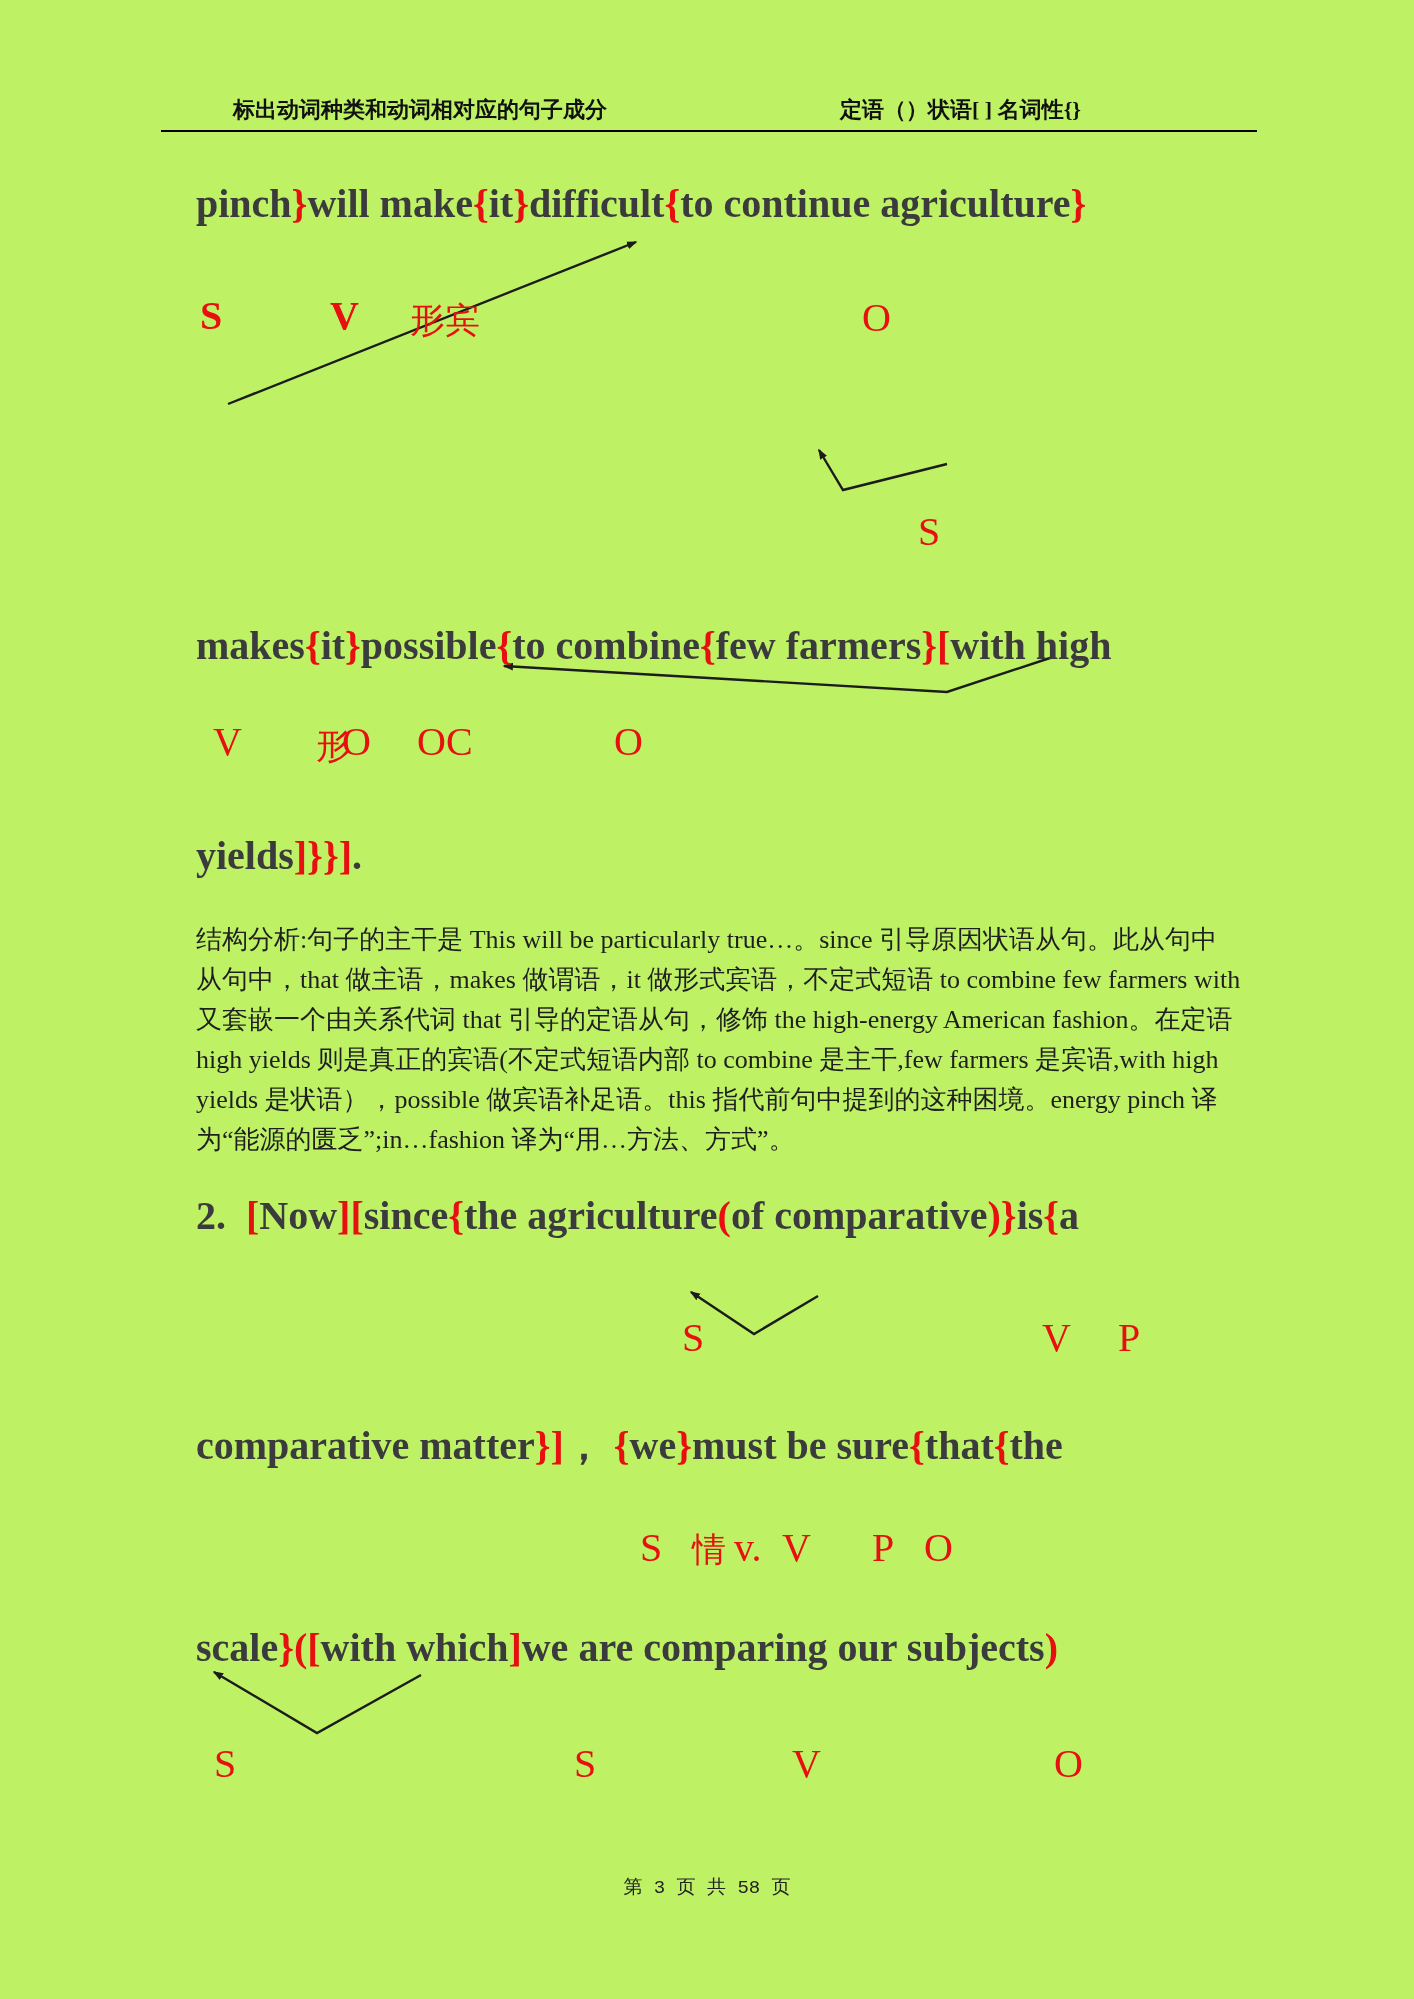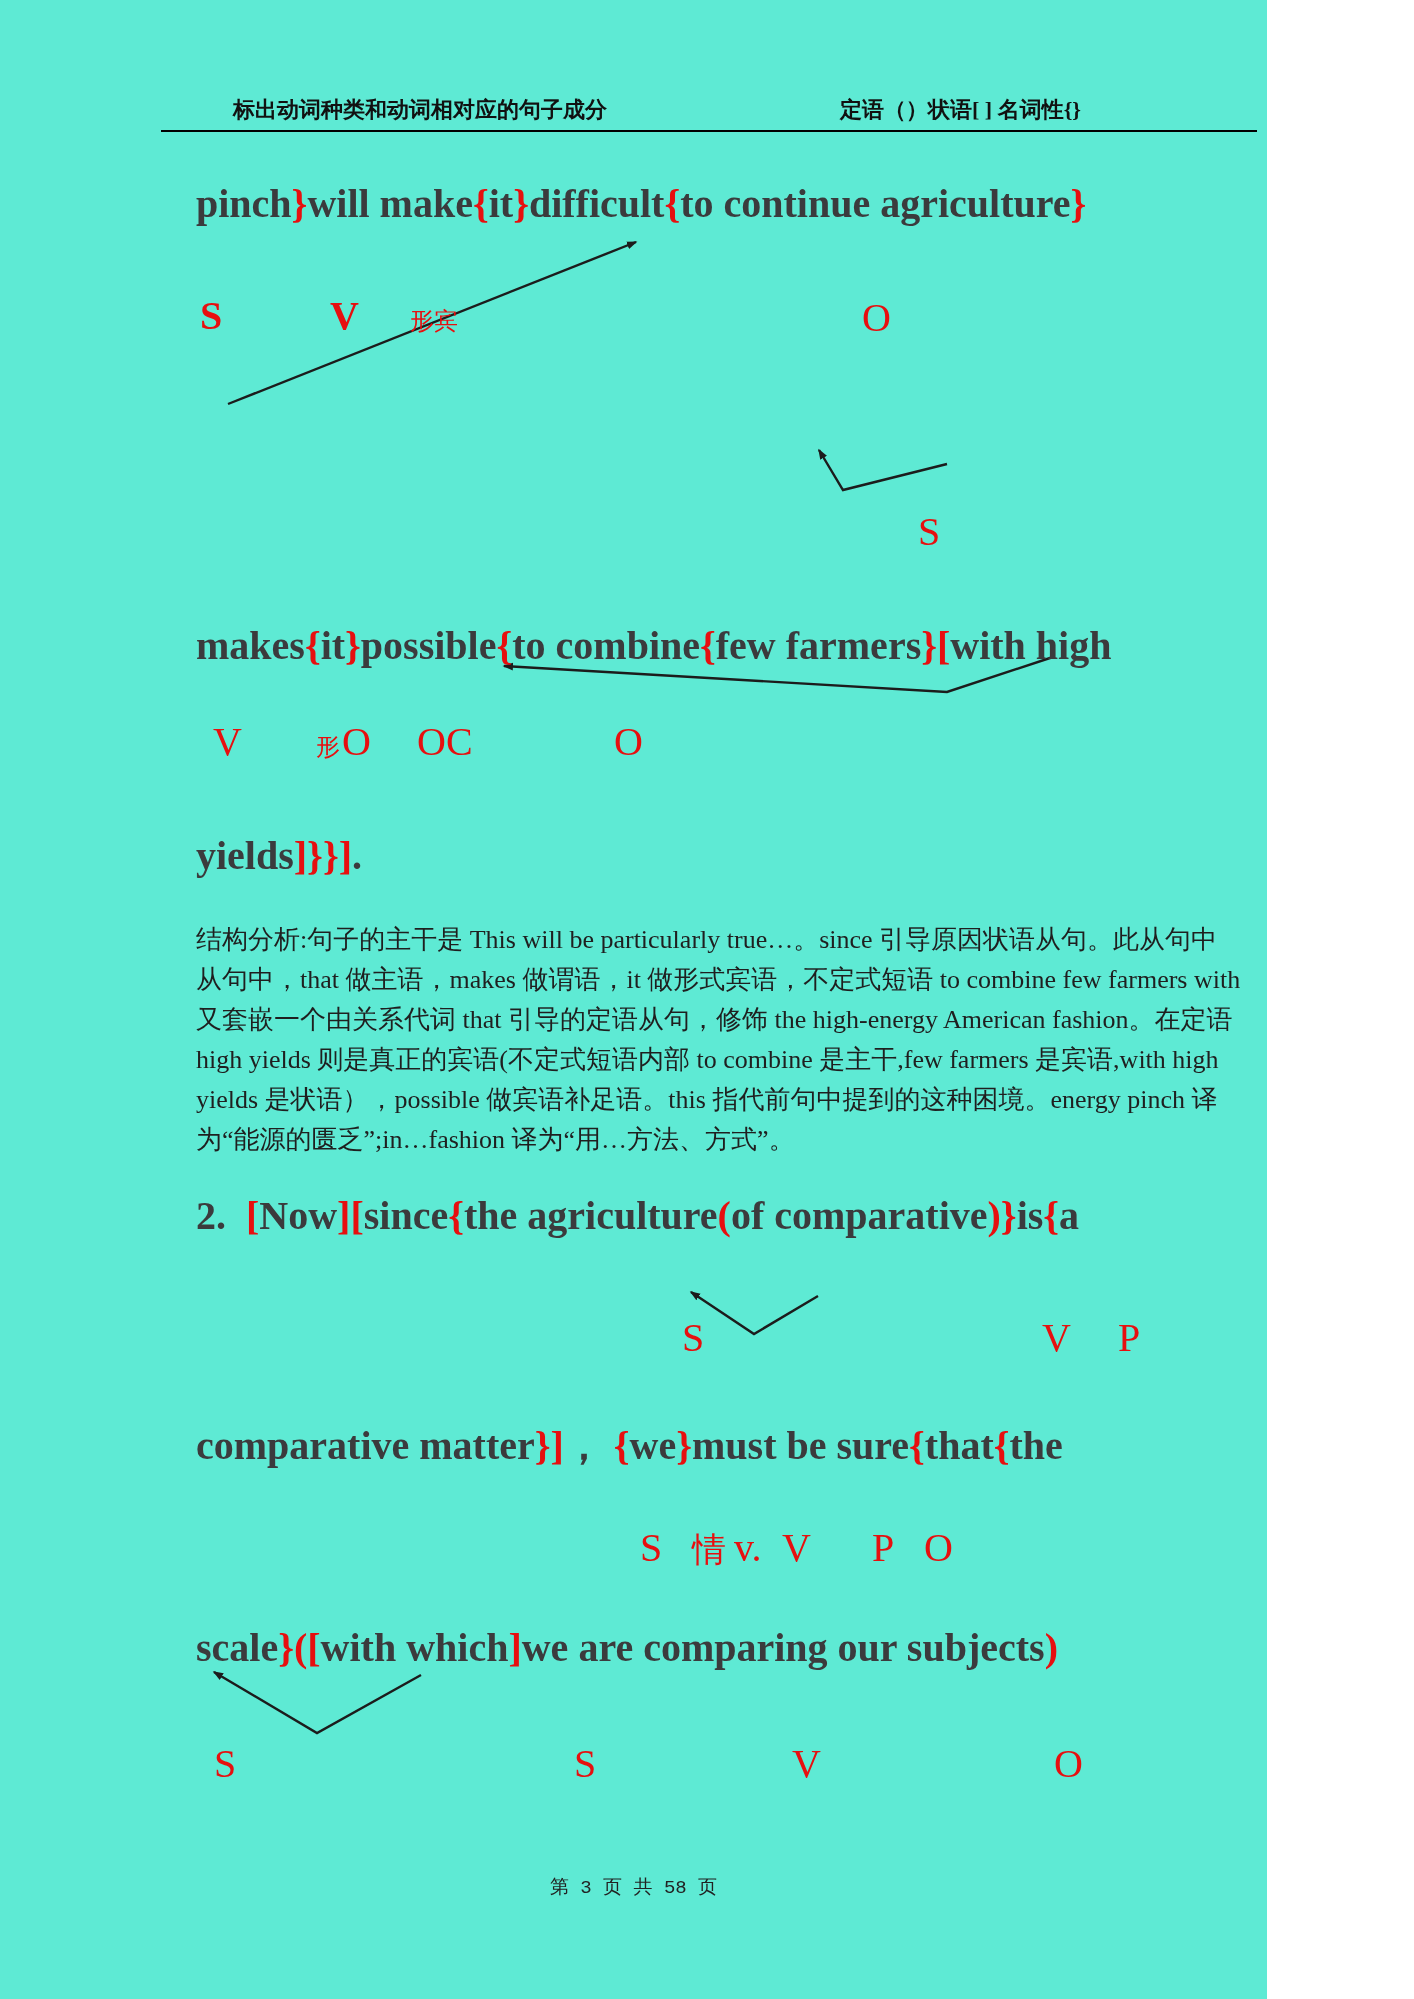--- a/index.html
+++ b/index.html
@@ -3,22 +3,22 @@
 <meta charset="utf-8">
 <style>
   :root{
     --red:#e70f0f;
     --dark:#3b3b3d;
     --ink:#1f1f1f;
   }
   html,body{margin:0;padding:0;background:#fff;}
   .page{
     position:relative;
-    width:1267px;height:1999px;
-    background:#5eead4;
+    width:1414px;height:1999px;
+    background:#bef264;
     overflow:hidden;
     font-family:"Liberation Serif","DejaVu Serif",serif;
   }
   svg.arrows{position:absolute;left:0;top:0;width:1414px;height:1999px;pointer-events:none;}
   svg.arrows line, svg.arrows path{stroke:#1c1c1c;stroke-width:2.4;fill:none;}
   .hdr{
     position:absolute;
     font-weight:bold;font-size:22px;
     color:#111;white-space:nowrap;
     font-family:"Liberation Serif","DejaVu Serif",serif;
@@ -34,21 +34,21 @@
     font-family:"Liberation Serif","DejaVu Serif",serif;
   }
   .bigline span.red{color:var(--red);}
   .mk{
     position:absolute;
     font-size:40px;line-height:44px;
     color:var(--red);white-space:nowrap;
     font-family:"Liberation Serif","DejaVu Serif",serif;
   }
   .mk.b{font-weight:bold;}
-  .mk.cn{font-size:24px;line-height:32px;}
+  .mk.cn{font-size:35px;line-height:32px;}
   .mk.cn2{font-size:34px;line-height:38px;}
   .para{
     position:absolute;left:196px;top:920px;
     font-size:26px;line-height:40px;
     color:var(--ink);
     font-family:"Liberation Serif","DejaVu Serif",serif;
   }
   .para .pline{white-space:nowrap;}
   .footer{
     position:absolute;left:0;right:0;top:1874px;

